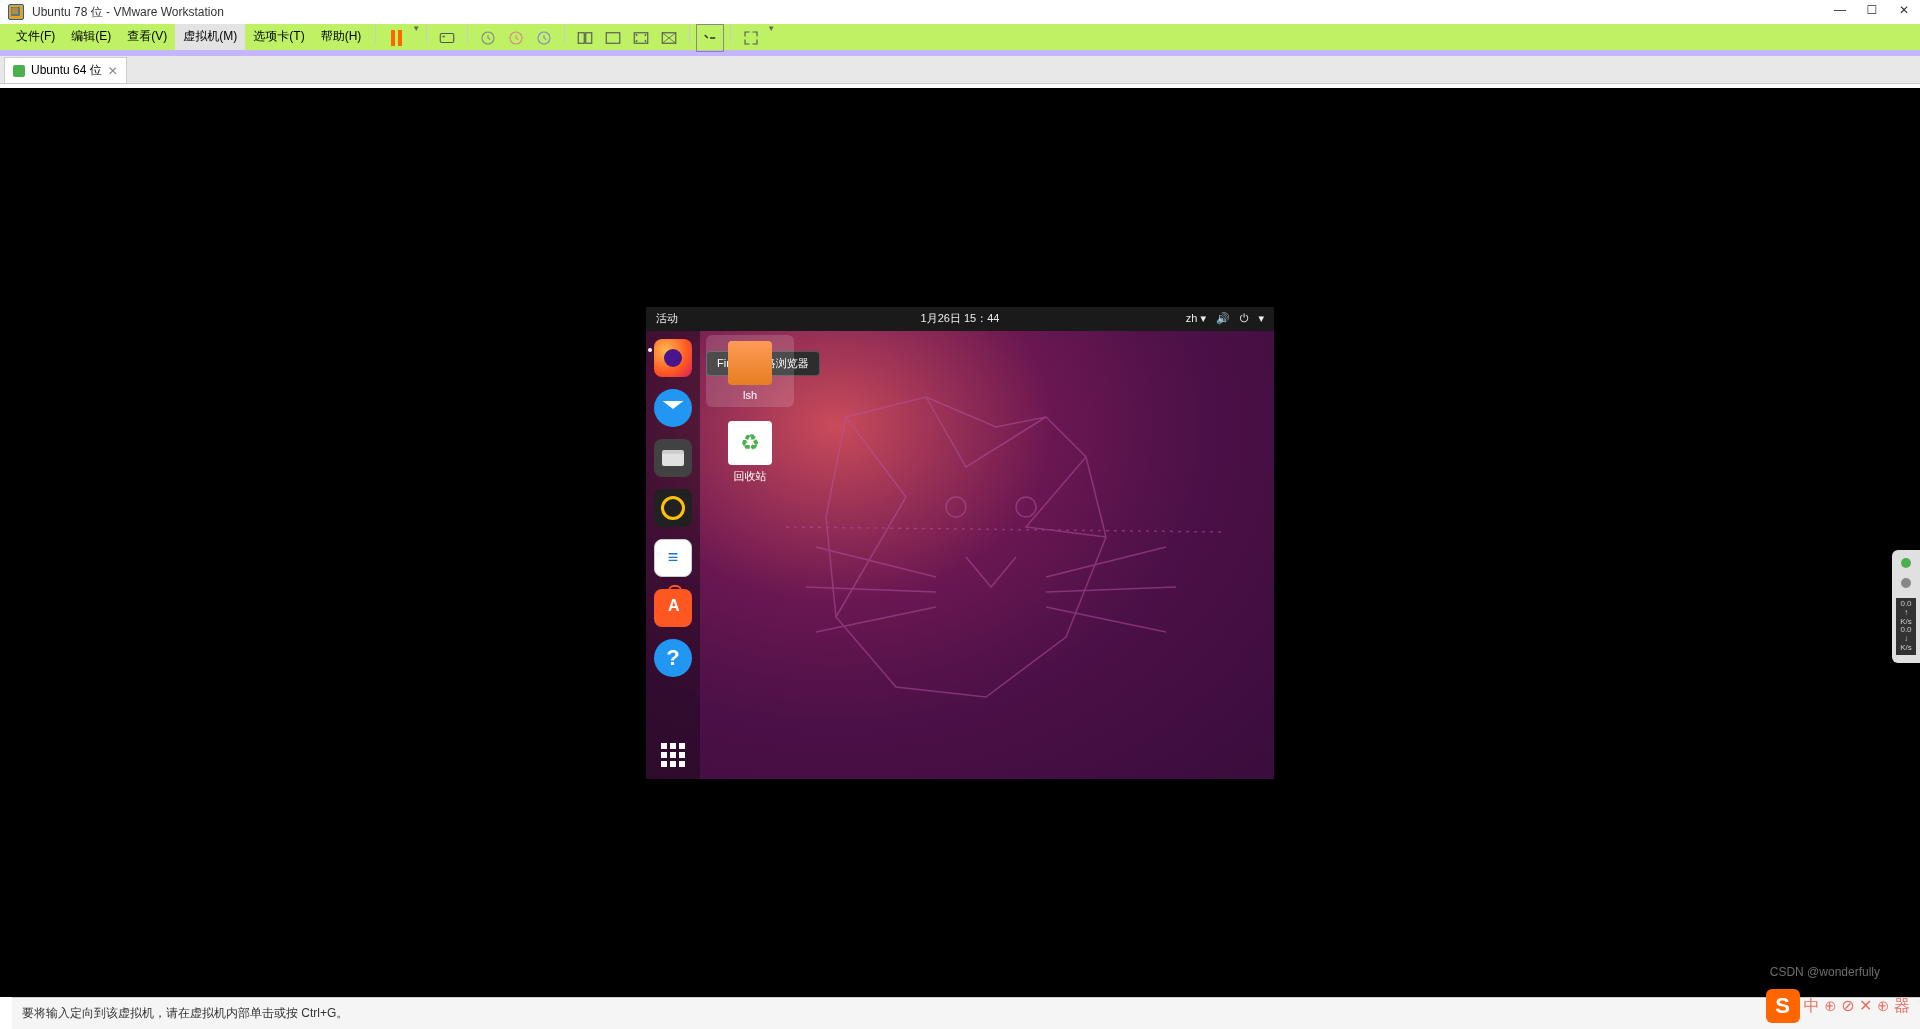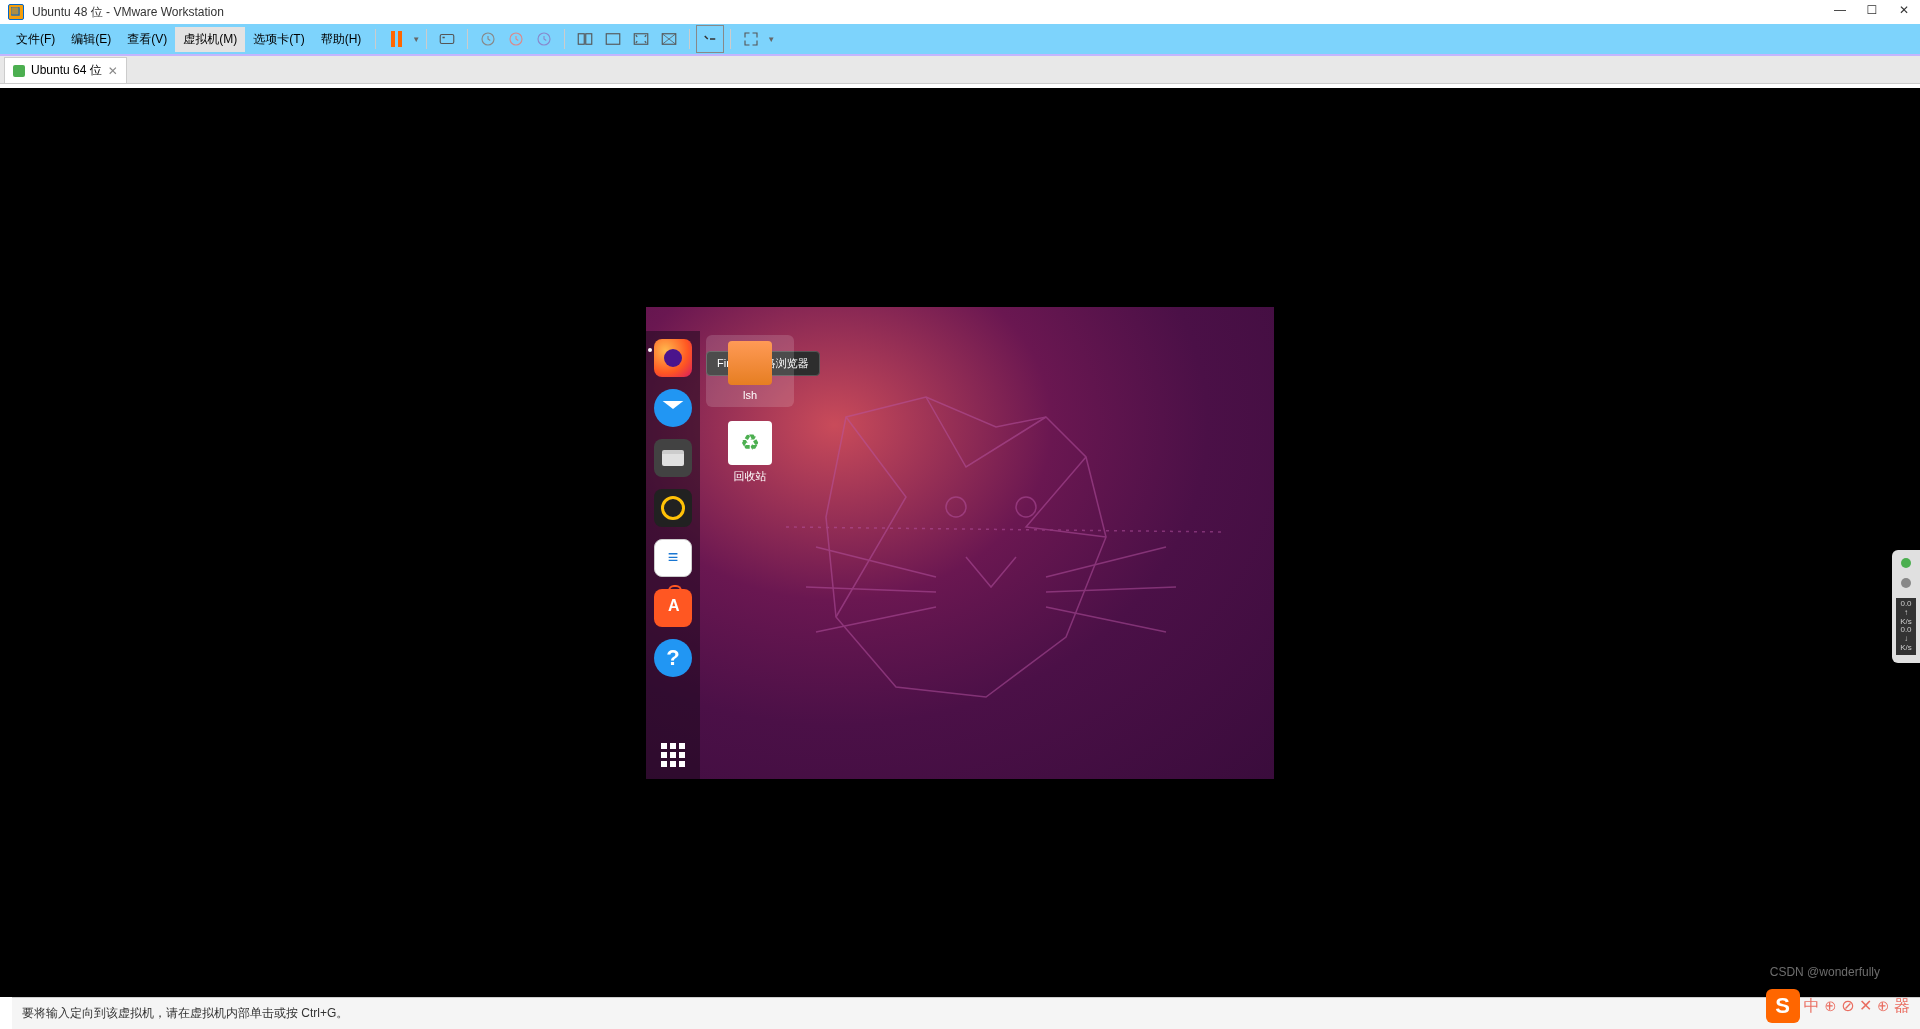--- a/index.html
+++ b/index.html
@@ -5,21 +5,21 @@
 * { margin: 0; padding: 0; box-sizing: border-box; font-family: "Segoe UI", "Microsoft YaHei", sans-serif; }
 body { width: 1920px; height: 1029px; background: #fff; overflow: hidden; position: relative; }
 
 
 .titlebar { height: 24px; background: #fff; display: flex; align-items: center; padding: 0 8px; font-size: 12px; color: #333; }
 .titlebar .app-icon { width: 16px; height: 16px; background: #f59e0b; border: 1px solid #0066cc; border-radius: 2px; margin-right: 8px; display:flex; align-items:center; justify-content:center; }
 .win-controls { position: absolute; right: 8px; top: 2px; display: flex; gap: 16px; font-size: 12px; }
 .win-btn { width: 16px; height: 16px; display: flex; align-items: center; justify-content: center; cursor: pointer; }
 
 
-.menubar { height: 32px; background: #7dd3fc; border-bottom: 2px solid #c4b5fd; display: flex; align-items: center; padding: 0 8px; font-size: 12px; }
+.menubar { height: 32px; background: #bef264; border-bottom: 6px solid #c4b5fd; display: flex; padding: 0 8px; font-size: 12px; }
 .menu-item { padding: 4px 8px; cursor: pointer; }
 .menu-item.active { background: #e3e3e3; }
 .toolbar-sep { width: 1px; height: 20px; background: #ccc; margin: 0 6px; }
 .tb-btn { width: 28px; height: 28px; display: flex; align-items: center; justify-content: center; cursor: pointer; }
 .tb-btn svg { width: 18px; height: 18px; }
 .pause-icon { display:flex; gap:3px; }
 .pause-icon span { width:4px; height:16px; background:#ff6600; }
 .dropdown-arrow { font-size: 8px; color: #666; margin-left: 2px; }
 
 
@@ -90,21 +90,21 @@
 </head>
 <body>
 
 <div class="titlebar">
   <div class="app-icon">
     <svg width="10" height="10" viewBox="0 0 10 10">
         <rect x="1" y="1" width="8" height="8" fill="#0066cc" opacity="0.3"></rect>
         <rect x="0" y="0" width="8" height="8" fill="none" stroke="#0066cc" stroke-width="1"></rect>
       </svg>
   </div>
-  <span>Ubuntu 48 位 - VMware Workstation</span>
+  <span>Ubuntu 78 位 - VMware Workstation</span>
   <div class="win-controls">
     <div class="win-btn">—</div>
     <div class="win-btn">☐</div>
     <div class="win-btn">✕</div>
   </div>
 </div>
 
 <div class="menubar">
   <div class="menu-item">文件(F)</div>
   <div class="menu-item">编辑(E)</div>
@@ -189,20 +189,30 @@
   <div class="tab">
     <div class="tab-icon"></div>
     <span>Ubuntu 64 位</span>
     <span class="tab-close">✕</span>
   </div>
 </div>
 
 <div class="vm-area">
   <div class="ubuntu">
 
+    <div class="ubuntu-top">
+      <span>活动</span>
+      <span class="center">1月26日 15：44</span>
+      <div class="right">
+        <span><span>zh</span> ▾</span>
+        <span>🔊</span>
+        <span>⏻</span>
+        <span>▾</span>
+      </div>
+    </div>
 
     <svg class="fossa" viewBox="0 0 440 380">
       <polygon points="60,40 140,20 210,50 260,40 300,80 320,160 280,260 200,320 110,310 50,240 40,140"></polygon>
       <polyline points="140,20 180,90 260,40"></polyline>
       <polyline points="60,40 120,120 50,240"></polyline>
       <polyline points="300,80 240,150 320,160"></polyline>
       <circle cx="170" cy="130" r="10"></circle>
       <circle cx="240" cy="130" r="10"></circle>
       <polyline points="180,180 205,210 230,180"></polyline>
       <line x1="260" y1="200" x2="380" y2="170"></line>

